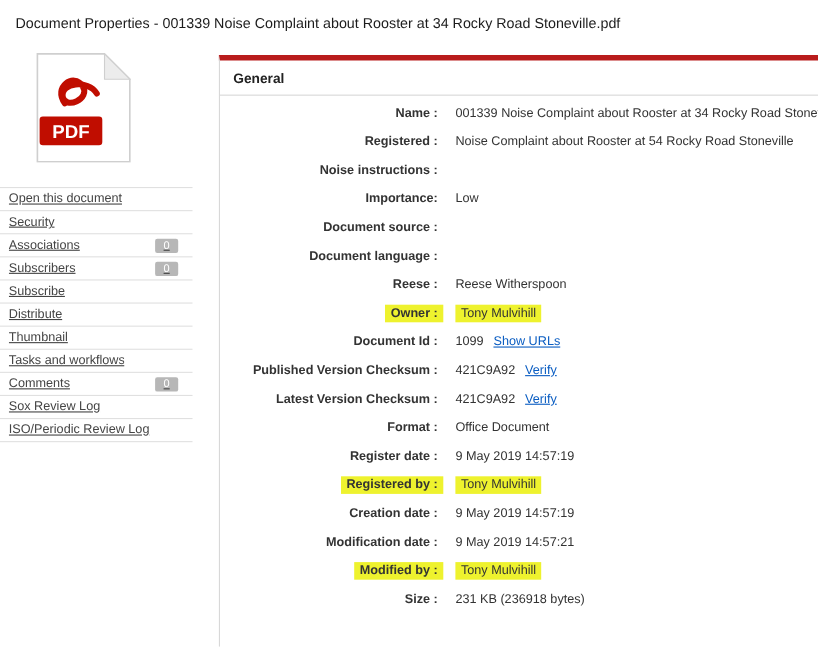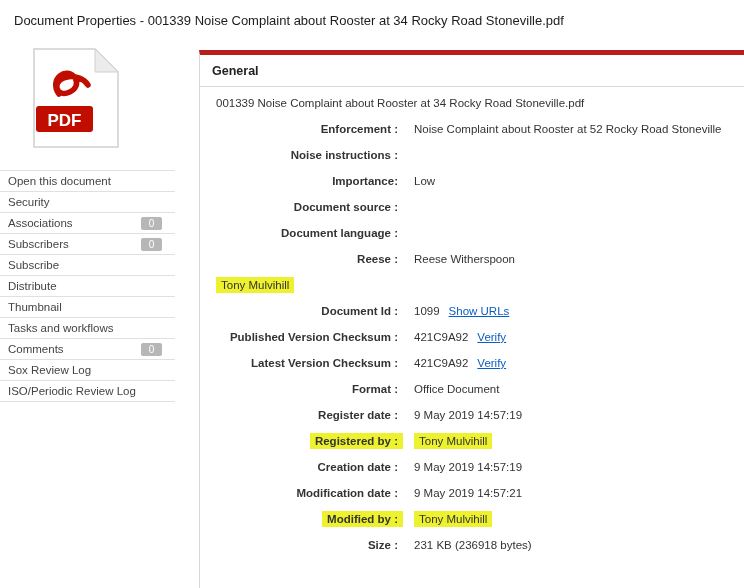--- a/index.html
+++ b/index.html
@@ -13,21 +13,21 @@
     height:40px; line-height:42px; padding-left:14px;
     font-size:13px; color:#1c1c1c; white-space:nowrap;
   }
   
   .sidebar { position:absolute; left:0; top:40px; width:175px; bottom:0; background:#fff; }
   .pdf-icon-wrap { margin:8px 0 22px 28px; width:92px; height:100px; }
   .menu { border-top:1px solid #e0e0e0; }
   .menu-item {
     height:21px; border-bottom:1px solid #e0e0e0;
     display:flex; align-items:center; justify-content:space-between;
-    padding:0 8px; font-size:11.5px; color:#444; cursor:pointer; white-space:nowrap;
+    padding:0 8px; font-size:11.5px; color:#444; cursor:pointer; white-space:nowrap;text-decoration:underline;
   }
   .menu-item.highlight { background:var(--highlight,#eef22e); }
   .menu-label { overflow:hidden; }
   .badge {
     flex:0 0 auto; min-width:21px; height:13px; line-height:13px;
     text-align:center; font-size:10px; color:#fff; border-radius:2px;
     margin-right:5px; background:var(--badge-gray,#b7b7b7);
   }
   .badge-red { background:var(--badge-red,#dd5145); }
   .badge-gray { background:var(--badge-gray,#b7b7b7); }
@@ -113,28 +113,29 @@
     <span class="menu-label">ISO/Periodic Review Log</span>
 
   </div>
     </div>
 </div>
 
 <div class="main">
   <div class="general-header">General</div>
   <div class="rows">
       <div class="row">
+    <div class="row-label"><span class="label-text">Name :</span></div>
     <div class="row-value">
           <span class="value-text">001339 Noise Complaint about Rooster at 34 Rocky Road Stoneville.pdf</span>
         </div>
   </div>
       <div class="row">
-    <div class="row-label"><span class="label-text">Enforcement :</span></div>
-    <div class="row-value">
-          <span class="value-text">Noise Complaint about Rooster at 52 Rocky Road Stoneville</span>
+    <div class="row-label"><span class="label-text">Registered :</span></div>
+    <div class="row-value">
+          <span class="value-text">Noise Complaint about Rooster at 54 Rocky Road Stoneville</span>
         </div>
   </div>
       <div class="row">
     <div class="row-label"><span class="label-text">Noise instructions :</span></div>
     <div class="row-value">
           <span class="value-text"></span>
         </div>
   </div>
       <div class="row">
     <div class="row-label"><span class="label-text">Importance:</span></div>
@@ -154,20 +155,21 @@
           <span class="value-text"></span>
         </div>
   </div>
       <div class="row">
     <div class="row-label"><span class="label-text">Reese :</span></div>
     <div class="row-value">
           <span class="value-text">Reese Witherspoon</span>
         </div>
   </div>
       <div class="row">
+    <div class="row-label"><span class="label-text hl">Owner :</span></div>
     <div class="row-value">
           <span class="value-text hl">Tony Mulvihill</span>
         </div>
   </div>
       <div class="row">
     <div class="row-label"><span class="label-text">Document Id :</span></div>
     <div class="row-value">
           <span class="value-text">1099</span>
           <a href="#" class="link">Show URLs</a>
         </div>

